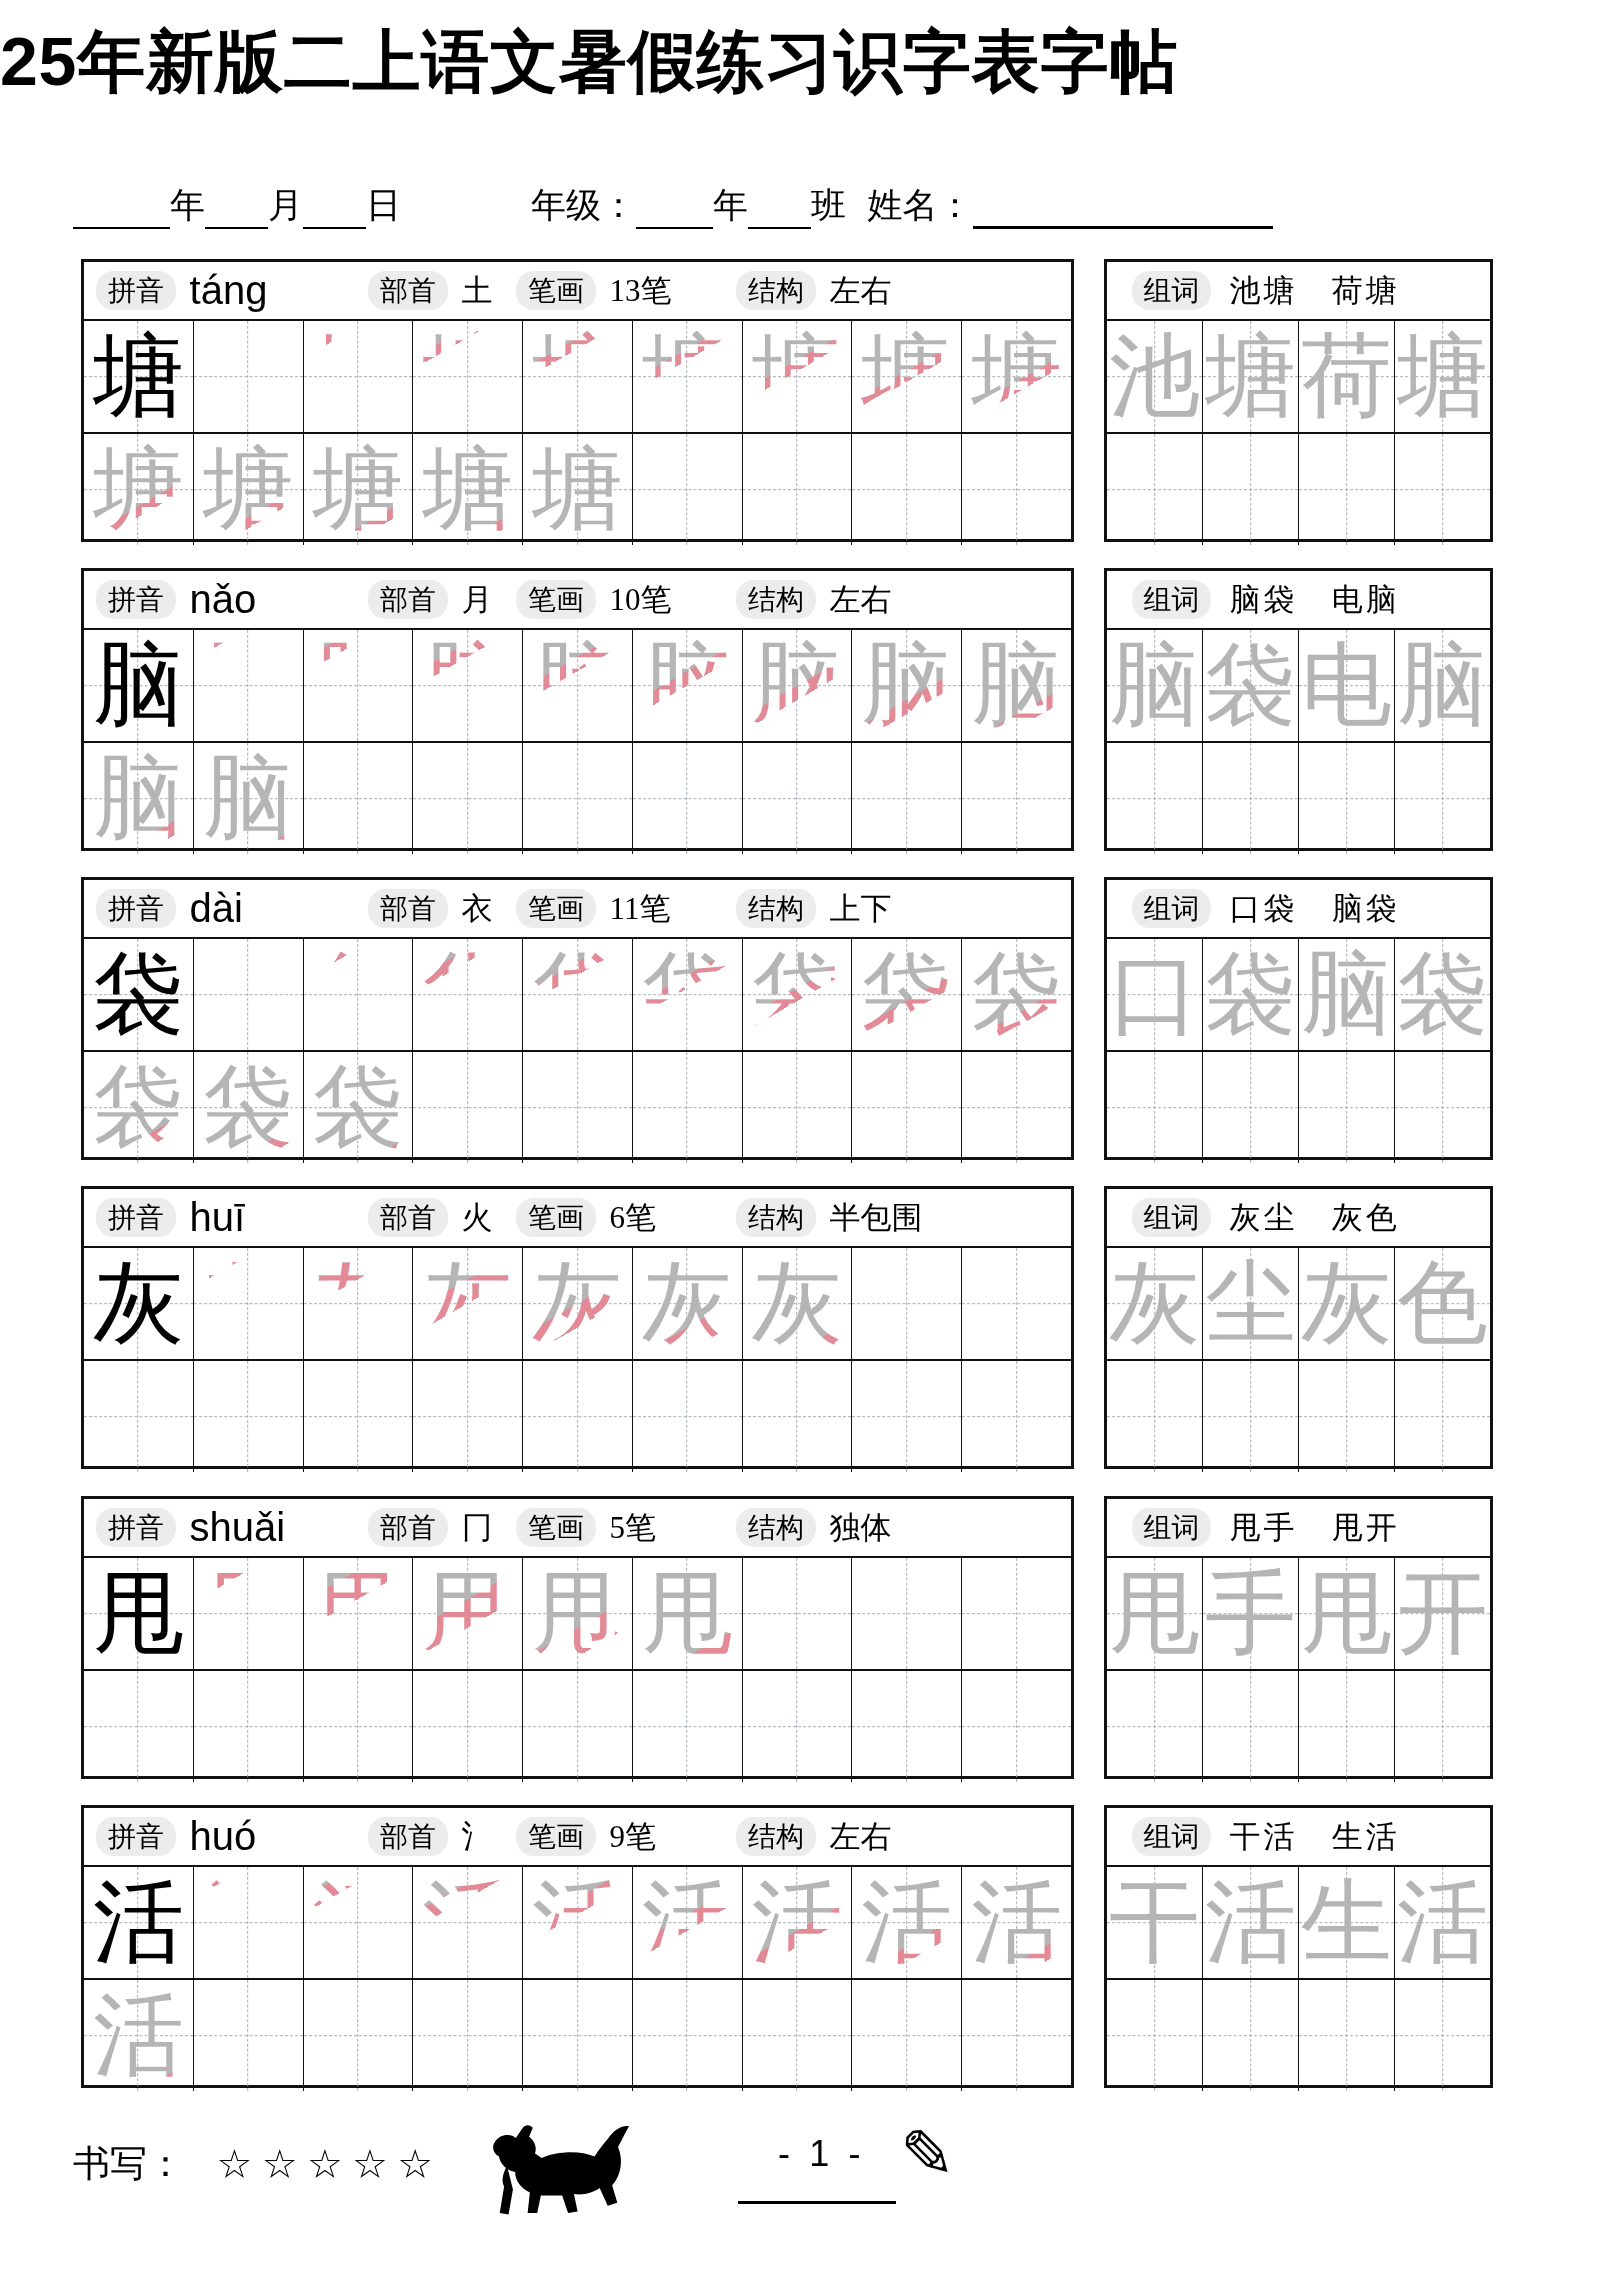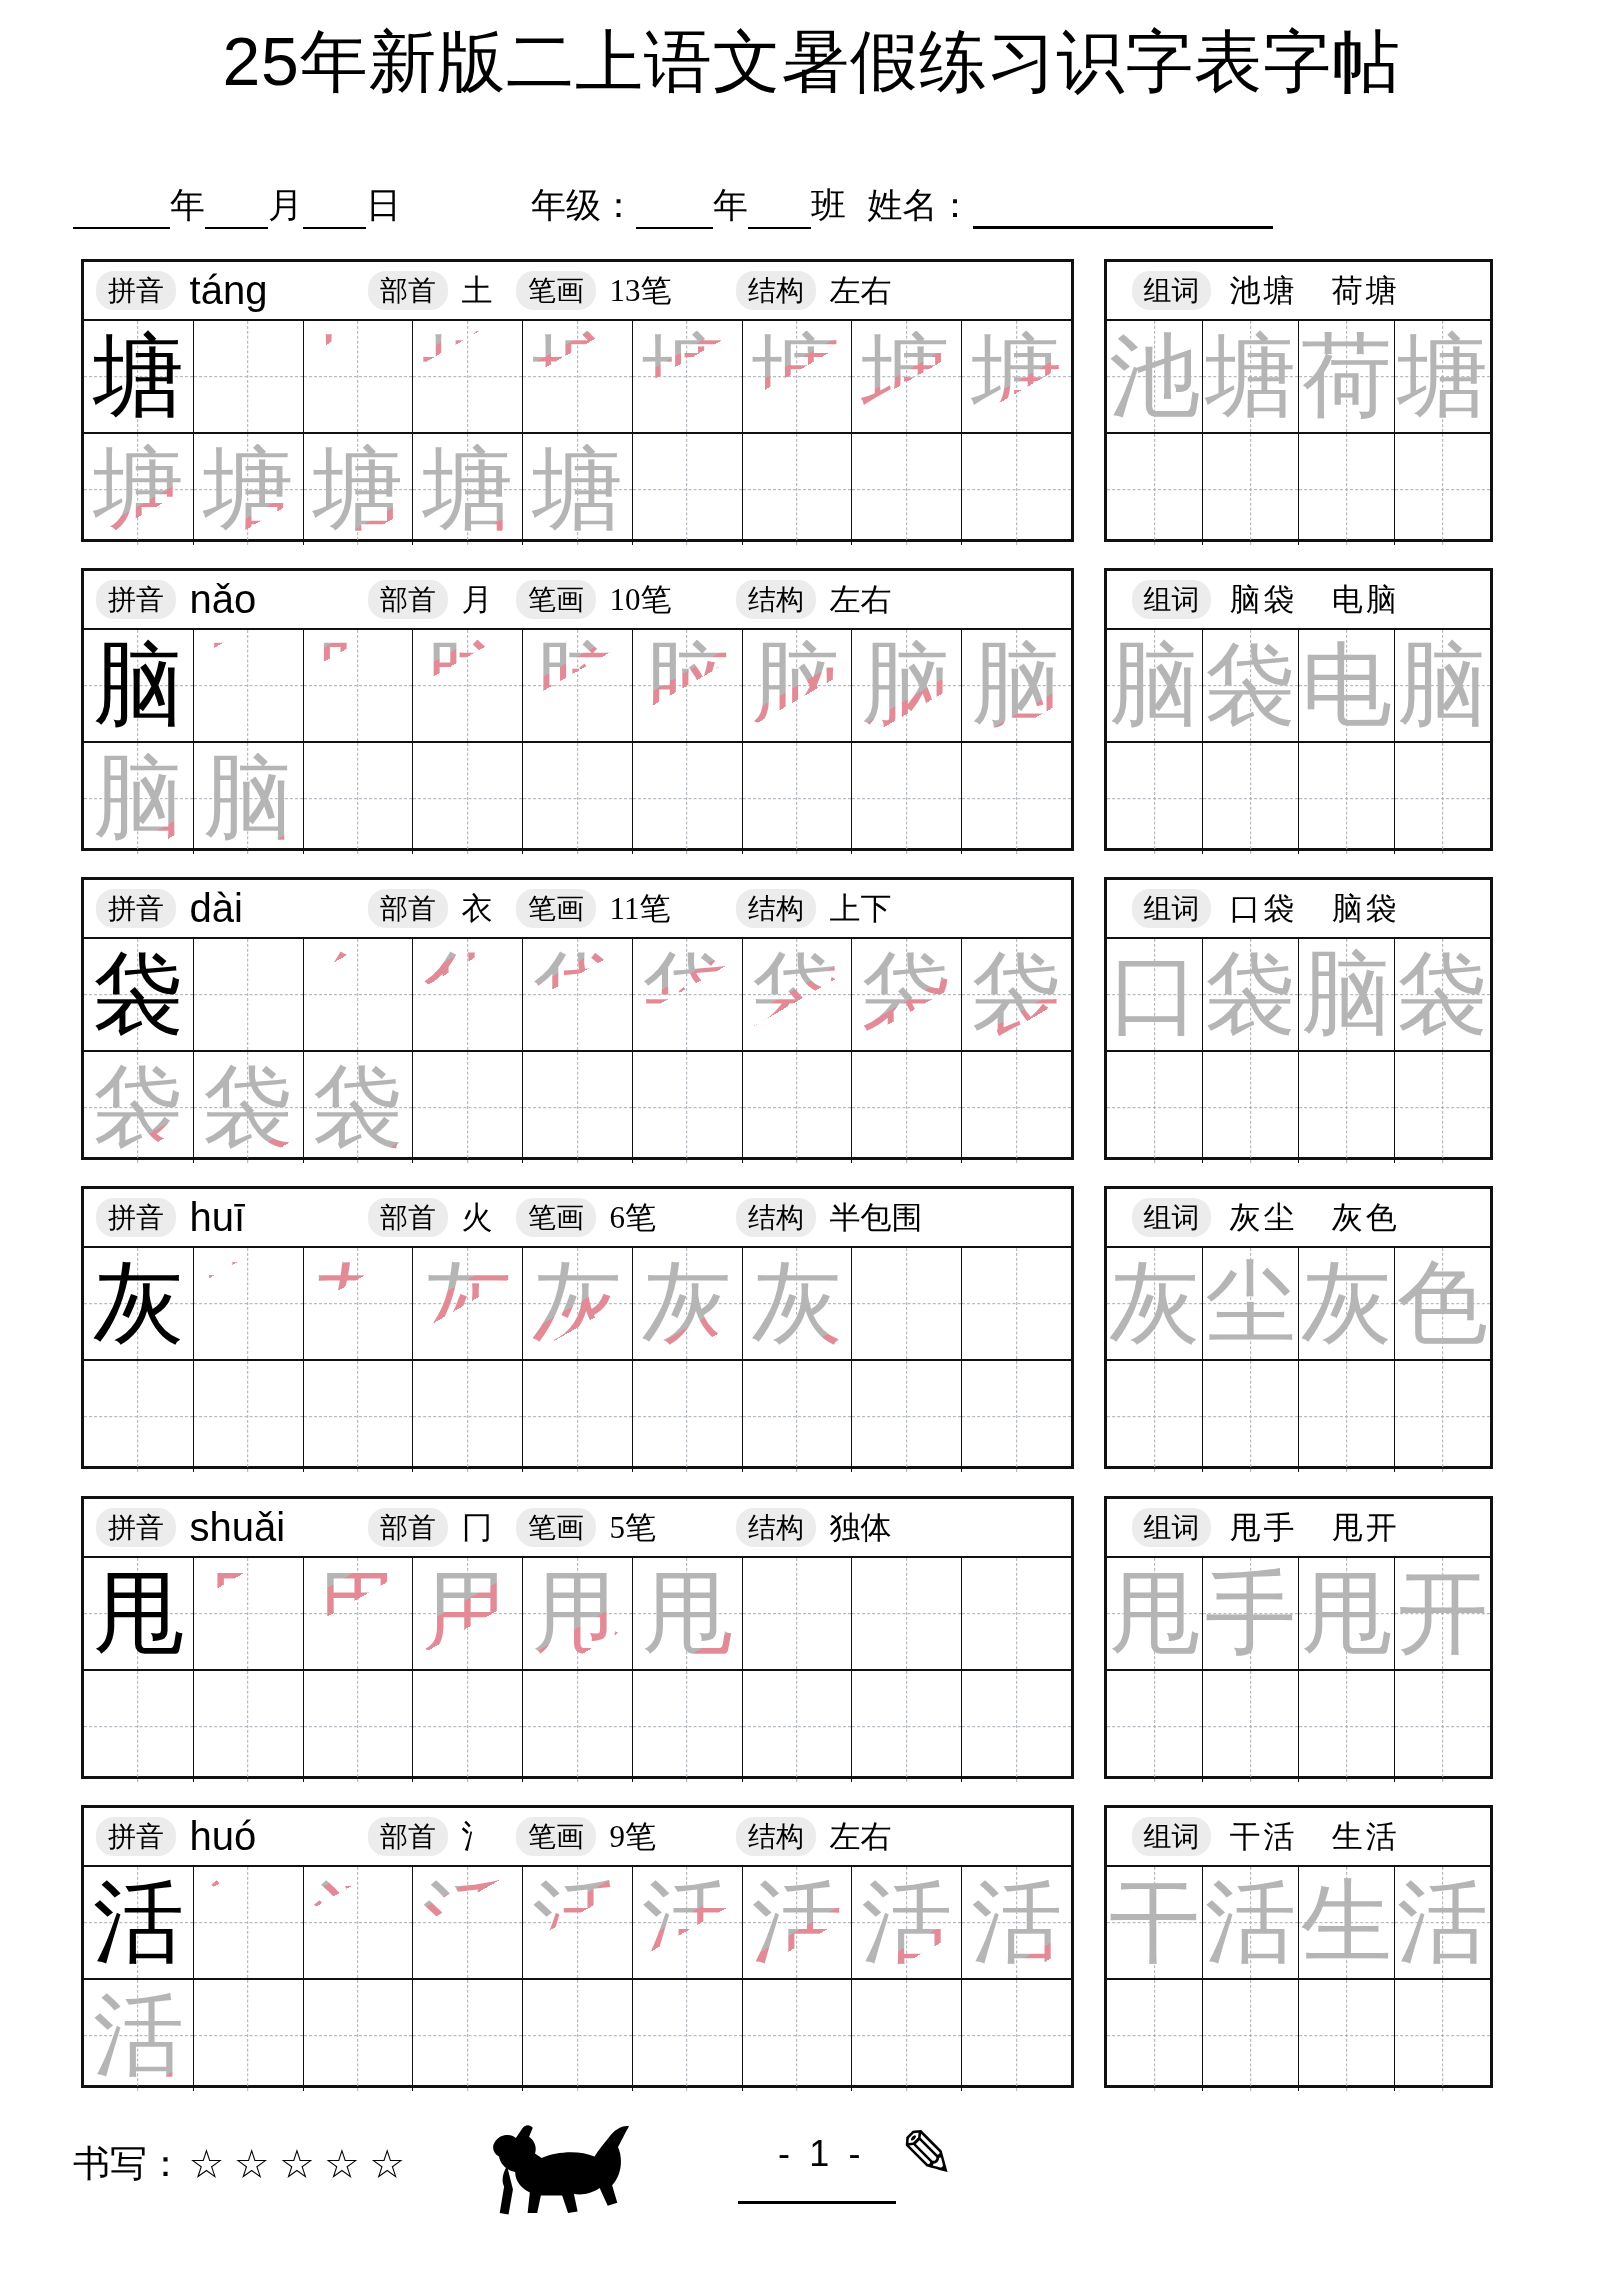--- a/index.html
+++ b/index.html
@@ -1,20 +1,20 @@
 <!DOCTYPE html>
 <html style="font-size:12.4px"><head>
 <meta charset="utf-8">
 <style>
   html,body{margin:0;padding:0;background:#888;}
   .page{position:relative;width:1623px;height:2295px;background:#ffffff;
         font-family:"Liberation Serif",serif;color:#000;overflow:hidden;}
 
-  .title{position:absolute;top:17px;left:0;width:100%;text-align:center;
-         font-family:"Liberation Sans",sans-serif;font-weight:400;font-size:68px;letter-spacing:0.8px;}
+  .title{position:absolute;top:17px;left:0;width:100%;
+         font-family:"Liberation Sans",sans-serif;font-weight:700;font-size:68px;letter-spacing:0.8px;}
 
   .date-line{position:absolute;top:182px;left:73px;white-space:nowrap;font-size:35px;
              display:flex;align-items:flex-end;}
   .blank{display:inline-block;border-bottom:2.3px solid #000;height:37px;}
   .b-y{width:97px}.b-s{width:63px}.b-g{width:77px}.b-name{width:300px;border-bottom-width:3.1px;}
   .dl-gap{display:inline-block;width:130px;}
   .dl-gap2{display:inline-block;width:21.6px;}
 
   .char-section{position:absolute;left:0;width:1623px;height:283px;}
   .block{position:absolute;top:0;height:283px;border:3.1px solid #111;box-sizing:border-box;background:#fff;}
@@ -37,21 +37,21 @@
   .pcell:last-child{border-right:none;}
   .pcell::before{content:"";position:absolute;left:50%;top:0;bottom:0;
                  border-left:1.5px dashed #a7adb5;transform:translateX(-0.8px);}
   .pcell::after{content:"";position:absolute;top:50%;left:0;right:0;
                 border-top:1.5px dashed #a7adb5;transform:translateY(-0.8px);}
   .glyph{position:relative;z-index:1;font-size:91px;line-height:1;}
   .glyph.main{color:#000;}
   .glyph.trace{color:#b5b5b5;}
   .glyph.prog{color:transparent;-webkit-background-clip:text;background-clip:text;}
 
-  .footer-rating{position:absolute;left:73px;top:2139px;font-size:37px;display:flex;align-items:center;}
+  .footer-rating{position:absolute;left:73px;top:2139px;font-size:37px;display:flex;align-items:center;gap:28px;}
   .stars{font-family:"DejaVu Sans",sans-serif;font-size:40px;letter-spacing:9.3px;margin-left:4.6px;}
   .horse{position:absolute;left:485px;top:2119px;}
   .page-num{position:absolute;left:744px;top:2133px;width:155px;text-align:center;
             font-size:36px;letter-spacing:4.6px;font-family:"Liberation Sans",sans-serif;}
   .page-num-line{position:absolute;left:738px;top:2201px;width:158px;border-top:3.9px solid #000;}
   .pencil{position:absolute;left:900px;top:2122px;font-family:"DejaVu Sans",sans-serif;
           font-size:66px;line-height:1;}
   .slogan{position:absolute;left:70px;top:2212px;font-family:"Liberation Sans",sans-serif;
           font-weight:700;font-size:42px;letter-spacing:1.5px;}
 </style>

